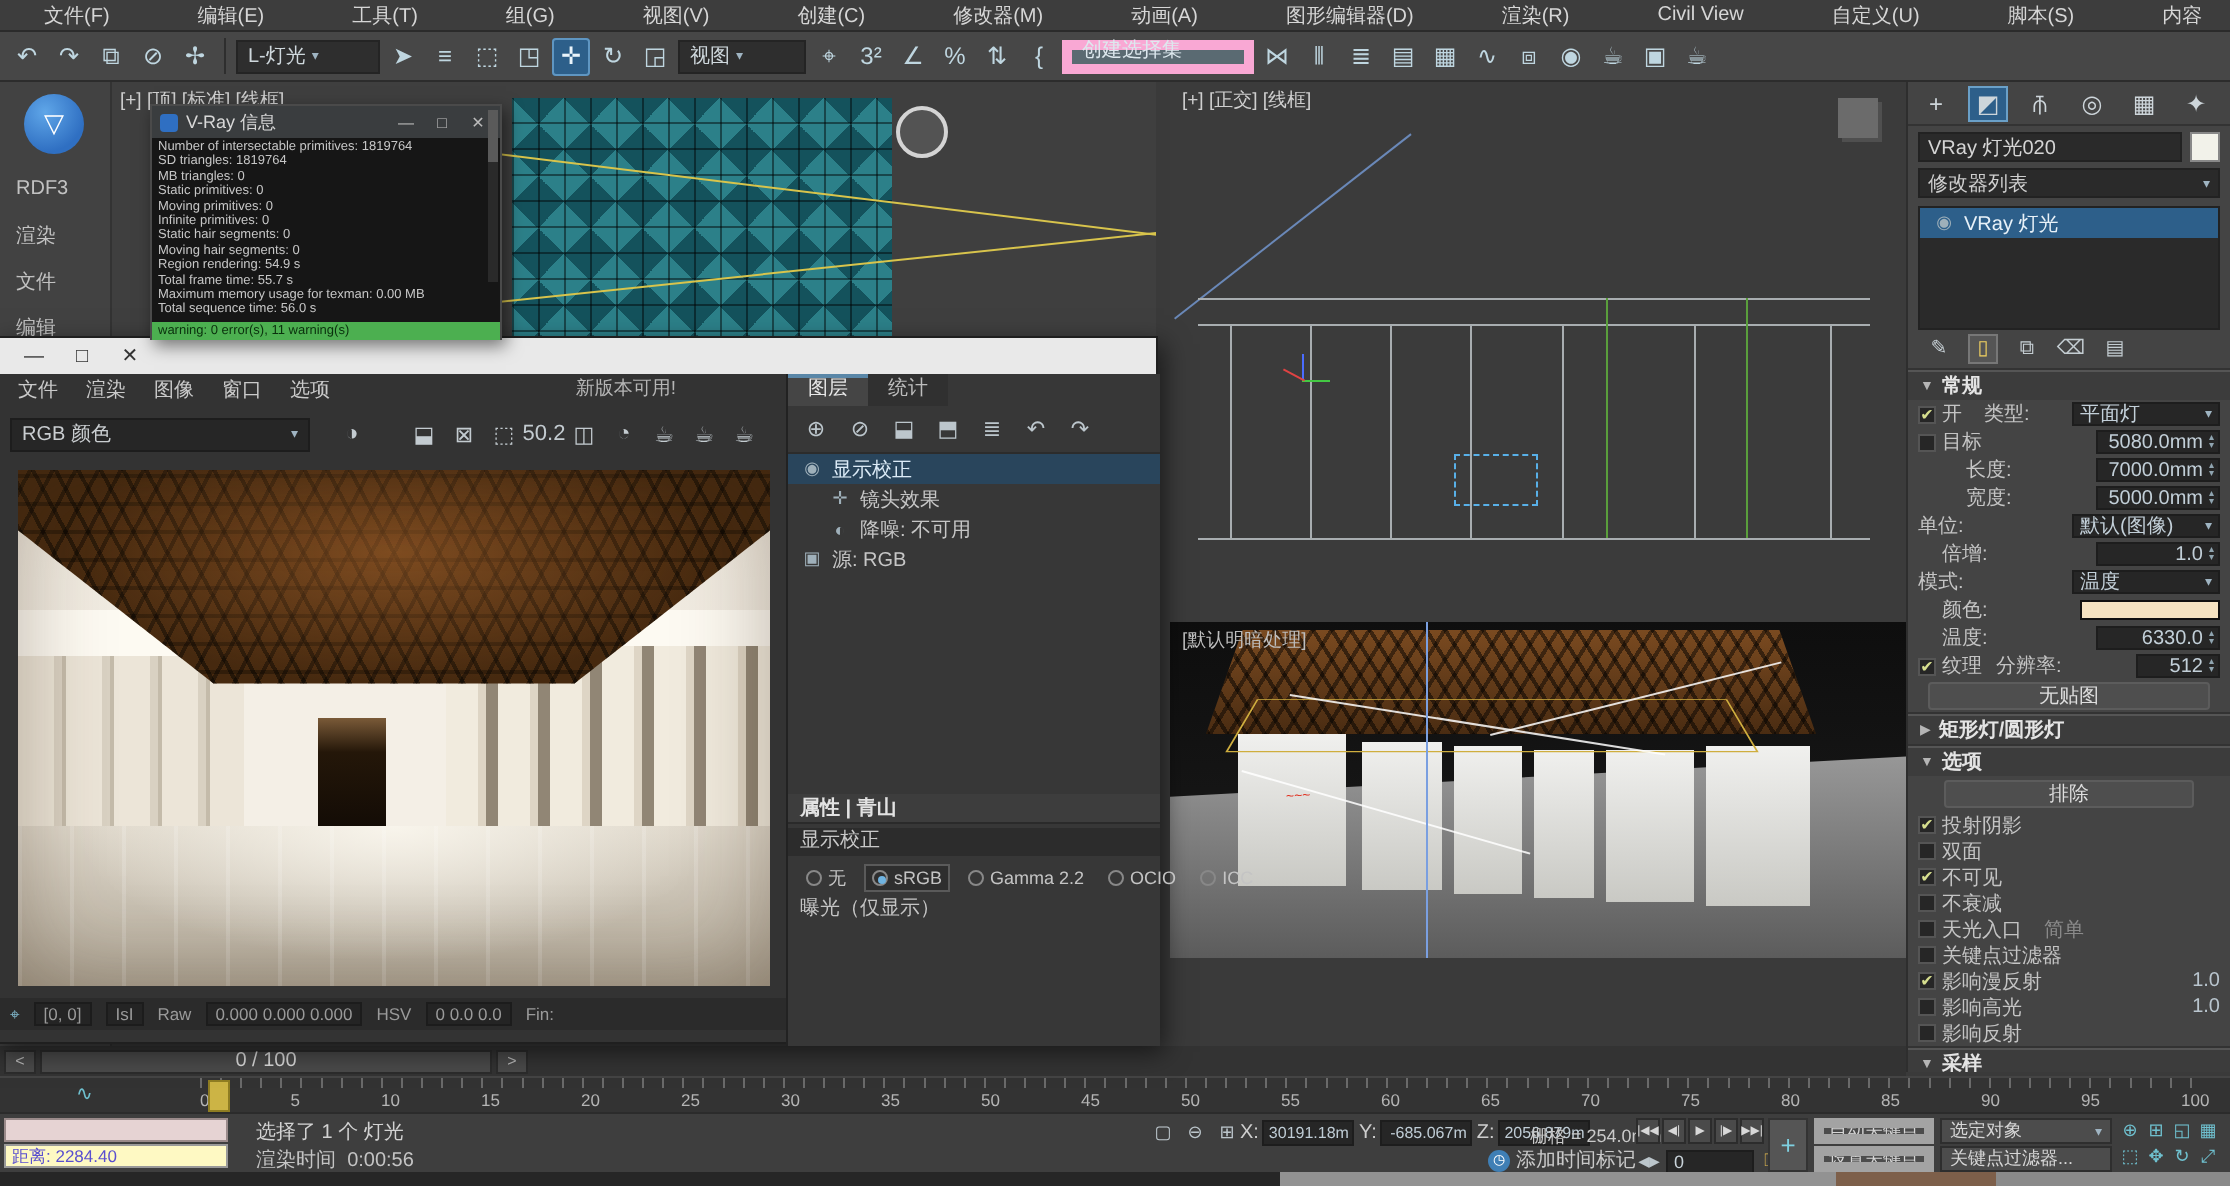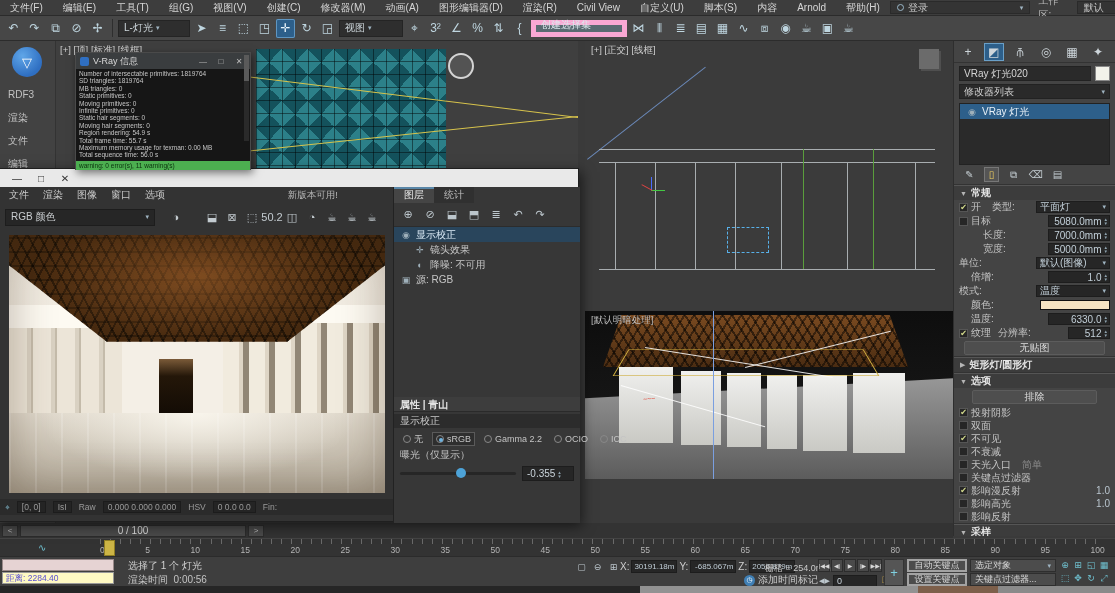--- a/index.html
+++ b/index.html
@@ -6,21 +6,21 @@
   html,body{width:1115px;height:593px;overflow:hidden;background:#3a3a3a;
     font-family:"Liberation Sans","DejaVu Sans",sans-serif;font-size:10px;color:#cfcfcf;
     -webkit-font-smoothing:antialiased}
   .abs{position:absolute}
   .nowrap{white-space:nowrap;overflow:hidden}
   .dd{font-size:7px;color:#9fb4c2;margin-left:3px}
   
   .menubar{position:absolute;left:0;top:0;width:1115px;height:16px;background:#3d3d3d;
     border-bottom:1px solid #2b2b2b;display:flex;align-items:center;justify-content:space-between}
   .menus{display:flex;height:100%;align-items:center}
-  .menu-item{padding:0 10px;color:#d6d6d6;font-size:10px;white-space:nowrap;cursor:default}
+  .menu-item{padding:0 22px;color:#d6d6d6;font-size:10px;white-space:nowrap;cursor:default}
   .menubar-right{display:flex;align-items:center;gap:8px;padding-right:6px}
   .login{display:flex;align-items:center;background:#343434;border:1px solid #2a2a2a;height:13px;
     padding:0 6px;width:150px;color:#c8c8c8;justify-content:flex-start;gap:4px}
   .login .dd{margin-left:auto}
   .user-ico{width:7px;height:7px;border:1px solid #9ab7c9;border-radius:50%;display:inline-block;position:relative}
   .ws-select{display:flex;align-items:center;background:#343434;border:1px solid #2a2a2a;height:13px;
     padding:0 6px;width:130px;color:#c8c8c8}
   .ws-select .dd{margin-left:auto}
   
   .main-toolbar{position:absolute;left:0;top:16px;width:1115px;height:25px;background:#474747;
@@ -200,21 +200,21 @@
     display:flex;align-items:center;justify-content:center}
   .play{position:absolute;left:818px;top:2px;display:flex;gap:1px}
   .play .pb{width:12px;height:13px;background:#4a4a4a;border:1px solid #2c2c2c;color:#d8d8d8;font-size:6px;
     display:flex;align-items:center;justify-content:center;white-space:nowrap}
   .frame-row{position:absolute;left:818px;top:17px;display:flex;gap:2px;align-items:center}
   .frame-field{width:44px;height:12px;background:#262626;border:1px solid #1d1d1d;color:#c9d3da;font-size:9px;
     display:flex;align-items:center;padding-left:3px}
   .setkey-big{position:absolute;left:884px;top:2px;width:20px;height:27px;background:#555;border:1px solid #333;
     display:flex;align-items:center;justify-content:center;color:#7fd0e0;font-size:13px}
   .ak-col{position:absolute;left:907px;top:2px;display:flex;flex-direction:column;gap:1px}
-  .ak-btn{width:60px;height:13px;background:#4c4c4c;border:2px solid #a3a3a3;color:#d6d6d6;font-size:9px;
+  .ak-btn{width:60px;height:13px;background:#4c4c4c;border:5px solid #a3a3a3;color:#d6d6d6;font-size:9px;
     display:flex;align-items:center;justify-content:center;white-space:nowrap;overflow:hidden}
   .ko-col{position:absolute;left:970px;top:2px;display:flex;flex-direction:column;gap:1px}
   .ko-btn{width:86px;height:13px;background:#4c4c4c;border:1px solid #2e2e2e;color:#d6d6d6;font-size:9px;
     display:flex;align-items:center;padding:0 4px;white-space:nowrap;overflow:hidden}
   .nav-icons{position:absolute;left:1059px;top:2px;width:54px;display:flex;flex-wrap:wrap;gap:1px}
   .nav-ico{width:12px;height:12px;display:flex;align-items:center;justify-content:center;color:#6fc0cf;font-size:9px}
   .bottom-strip{position:absolute;left:0;top:586px;width:1115px;height:7px;background:#262626}
   .strip-seg{position:absolute;top:0;height:7px}
 </style>
 </head>
@@ -528,32 +528,20 @@
             <i></i>
             <span>OCIO</span>
           </span>
 
           <span class="radio">
             <i></i>
             <span>ICC</span>
           </span>
         </div>
       <div class="exp-label">曝光（仅显示）</div>
-      <div class="slider-row">
-        <div class="slider-track">
-          <div class="slider-dot"></div>
-        </div>
-        <span class="spinbox" style="width:52px">
-          <span>-0.355</span>
-          <span class="sp">
-              <i>▴</i>
-              <i>▾</i>
-            </span>
-        </span>
-      </div>
     </div>
   </div>
 </div>
 
 <div class="cmd">
   <div class="cmd-tabs">
 
   <span class="cmd-tab">+</span>
       <span class="cmd-tab active">◩</span>
       <span class="cmd-tab">⫚</span>

